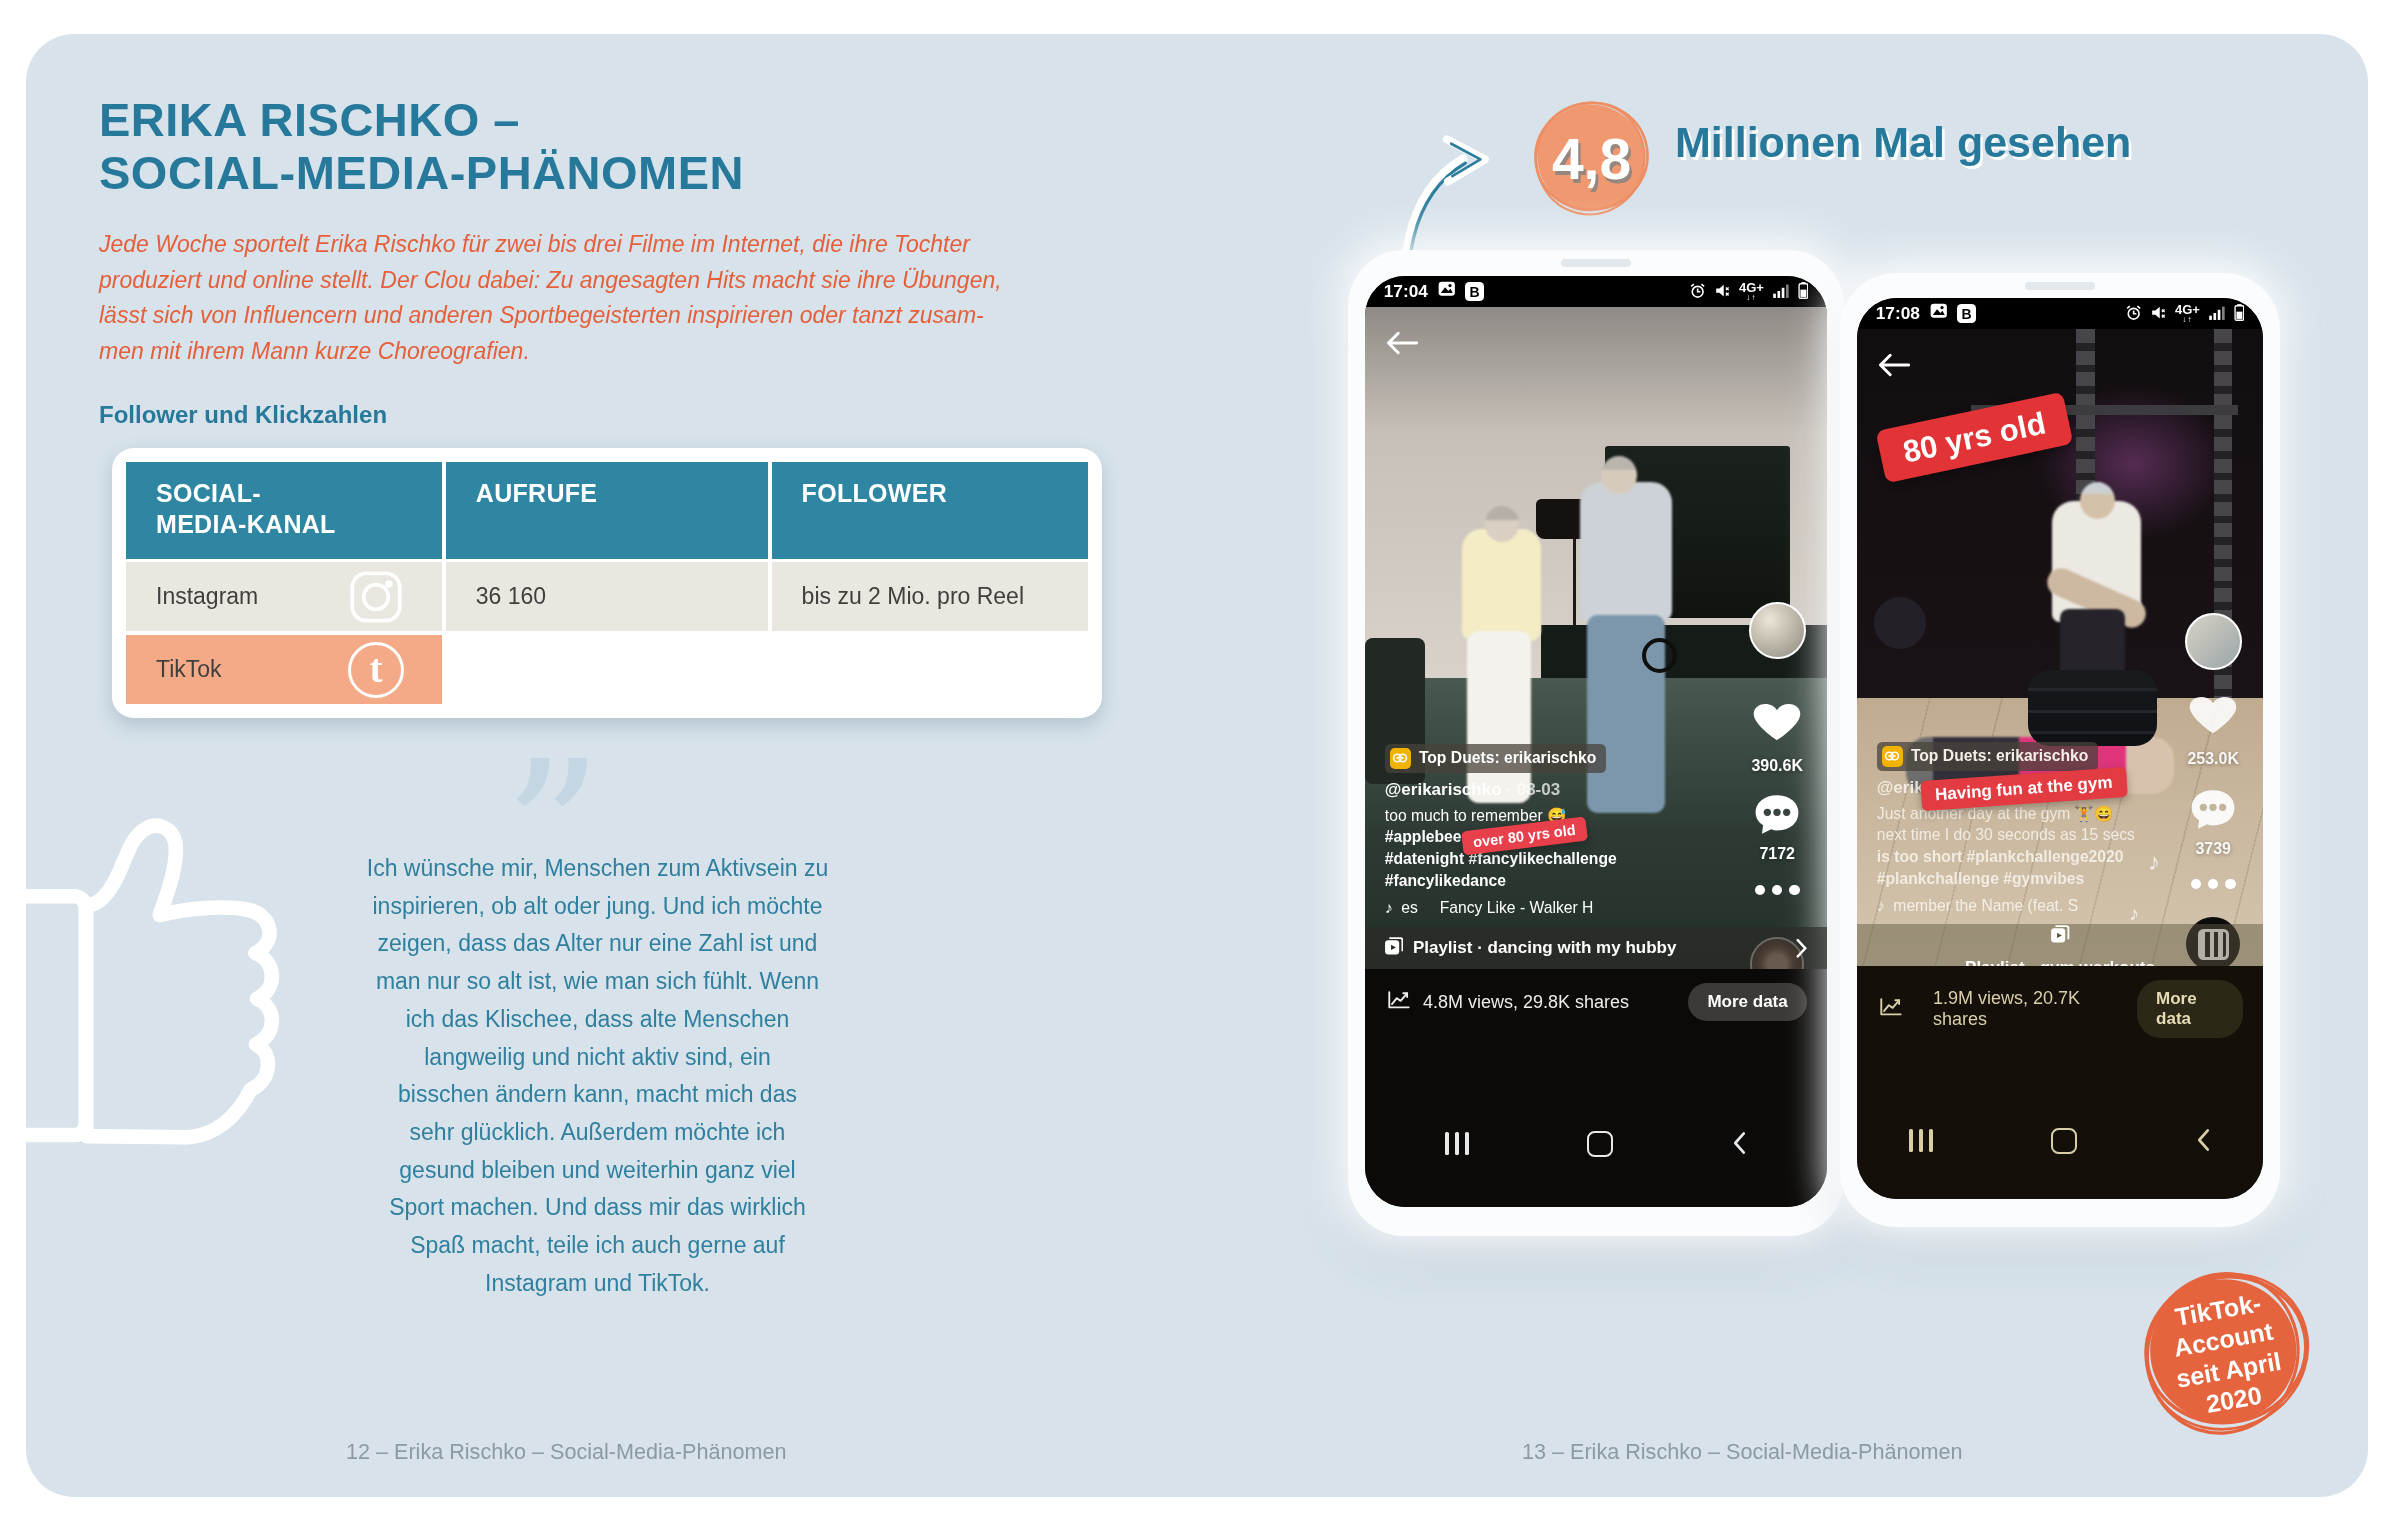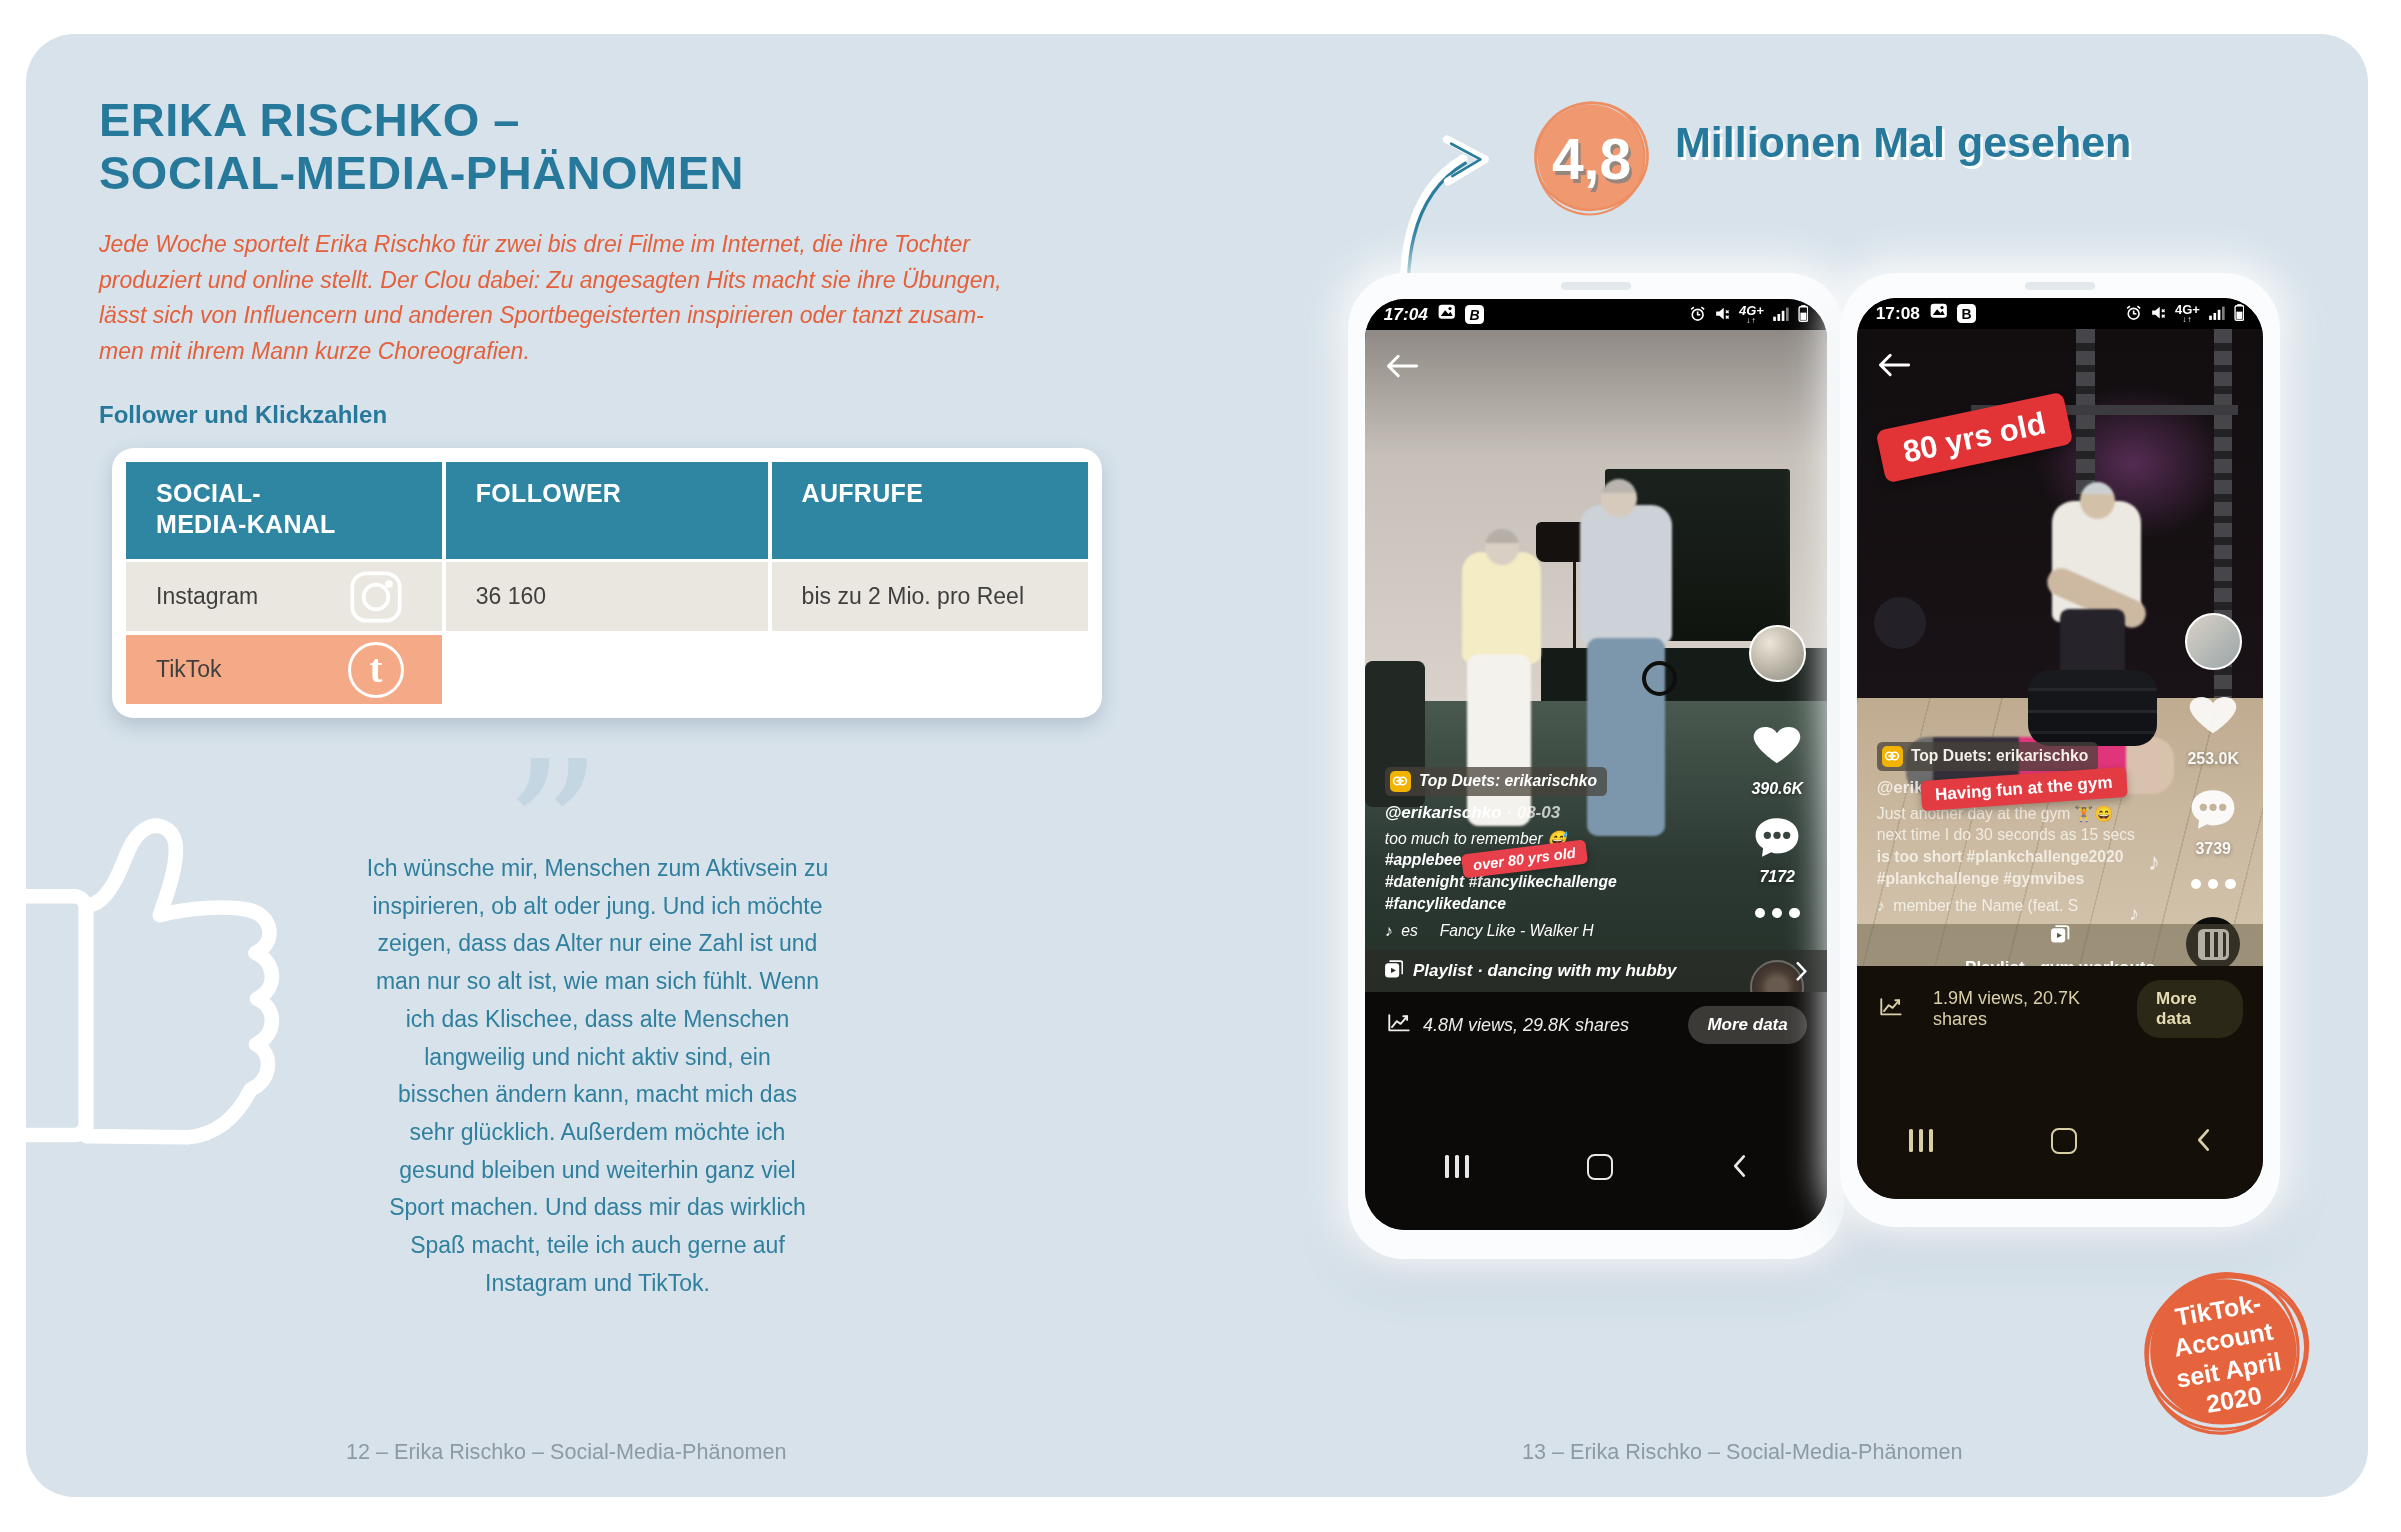--- a/index.html
+++ b/index.html
@@ -35,21 +35,21 @@
   .callout-label { position:absolute; left:1675px; top:118px; font-size:43px; font-weight:700; color:#27799b; text-shadow:2.7px 3.2px 0 rgba(255,255,255,.95); }
   .callout-arrow { position:absolute; left:1382px; top:107px; }
 
   
   .tt-badge { position:absolute; left:2135px; top:1264px; width:182px; height:181px; }
   .tt-badge-text { position:absolute; left:2135px; top:1264px; width:182px; height:181px; display:flex; align-items:center; justify-content:center; text-align:center; color:#fff; font-size:25px; font-weight:700; line-height:1.22; white-space:pre-line; transform:rotate(-10deg); }
 
   
   .phone { position:absolute; background:#fafcfd; border-radius:56px; box-shadow:0 0 38px 15px rgba(255,255,255,.85), 0 19.5px 43px rgba(105,130,155,.35); }
   .phone::before { content:""; position:absolute; top:8.7px; left:50%; transform:translateX(-50%); width:70px; height:8.7px; border-radius:5.4px; background:#e3e8ec; }
-  .phone-left { left:1348px; top:273px; width:496px; height:986px;font-style:italic; }
+  .phone-left { left:1348px; top:250px; width:496px; height:986px; }
   .phone-right { left:1840px; top:273px; width:440px; height:954px; }
   .screen { position:absolute; left:17.3px; right:17.3px; background:#000; border-radius:40px; overflow:hidden; display:flex; flex-direction:column; }
   .phone-left .screen { top:26px; bottom:29px; }
   .phone-right .screen { top:25px; bottom:28px; }
 
   .statusbar { flex:none; height:31px; background:#000; color:#fff; display:flex; align-items:center; justify-content:space-between; padding:0 18.4px; }
   .sb-left { display:flex; align-items:center; gap:8.7px; font-size:17.3px; font-weight:600; }
   .sb-b { width:19.5px; height:19.5px; background:#fff; color:#000; border-radius:4.3px; font-size:14px; font-weight:800; display:flex; align-items:center; justify-content:center; }
   .sb-right { display:flex; align-items:center; gap:7.6px; }
   .sb-net { font-size:13px; font-weight:700; line-height:1; text-align:center; }
@@ -151,22 +151,22 @@
   <p class="intro">Jede Woche sportelt Erika Rischko für zwei bis drei Filme im Internet, die ihre Tochter
 produziert und online stellt. Der Clou dabei: Zu angesagten Hits macht sie ihre Übungen,
 lässt sich von Influencern und anderen Sportbegeisterten inspirieren oder tanzt zusam-
 men mit ihrem Mann kurze Choreografien.</p>
 
   <div class="table-caption">Follower und Klickzahlen</div>
   <div class="table-card">
     <div class="tbl">
       <div class="th">SOCIAL-
 MEDIA-KANAL</div>
+      <div class="th">AUFRUFE</div>
       <div class="th">FOLLOWER</div>
-      <div class="th">AUFRUFE</div>
 
       <div class="td row-a cell-channel">
         <span>Instagram</span>
         <span class="ig-icon">
           <svg width="56" height="56" viewBox="0 0 104 104">
               <rect x="8" y="8" width="88" height="88" rx="26" fill="none" stroke="#fff" stroke-width="7"></rect>
               <circle cx="52" cy="52" r="23" fill="none" stroke="#fff" stroke-width="7"></circle>
               <circle cx="76" cy="28" r="7" fill="#fff"></circle>
             </svg>
         </span>

